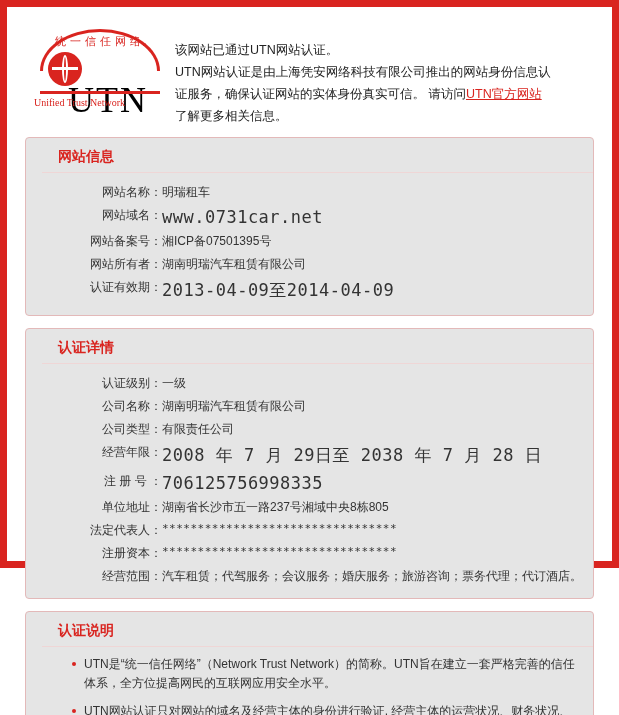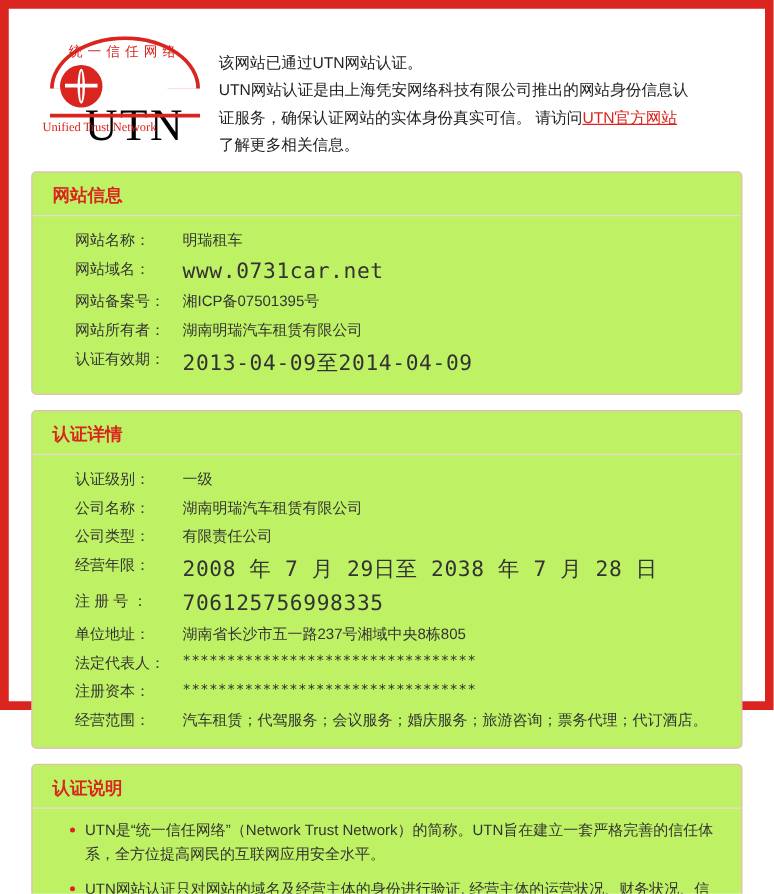--- a/index.html
+++ b/index.html
@@ -138,23 +138,23 @@
     color: #d9241f;
     text-decoration: underline;
     text-align: right;
   }
 
   
   .section {
     border: 1px solid #e3b9b9;
     border-radius: 4px;
     margin: 0 4px 12px 4px;
-    background: #bef264;
+    background: #e5e5e5;
     position: relative;
-    padding: 8px 0 10px 0;
+    padding: 8px 0 10px 16px;
   }
   .section-title {
     color: #d9241f;
     font-size: 14px;
     font-weight: bold;
     padding: 2px 0 6px 16px;
   }
   .section-head-rule {
     height: 1px;
     background: #efd6d6;
@@ -167,20 +167,21 @@
   }
   table.info td {
     padding: 3px 0;
     vertical-align: top;
     color: #333333;
   }
   td.label {
     width: 86px;
     white-space: nowrap;
     color: #333333;
+    text-align: right;
   }
   td.value {
     padding-left: 10px;
     color: #333333;
   }
   .mono {
     font-family: "DejaVu Sans Mono", monospace;
     font-size: 17px;
     letter-spacing: 0.5px;
   }

